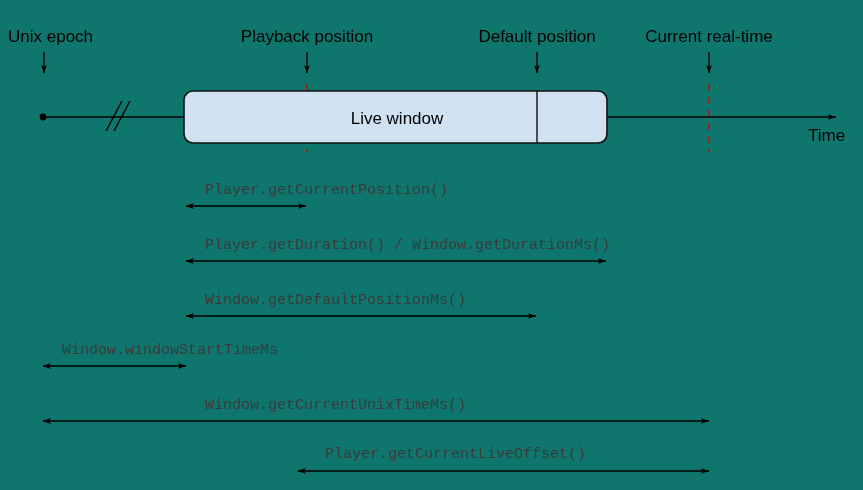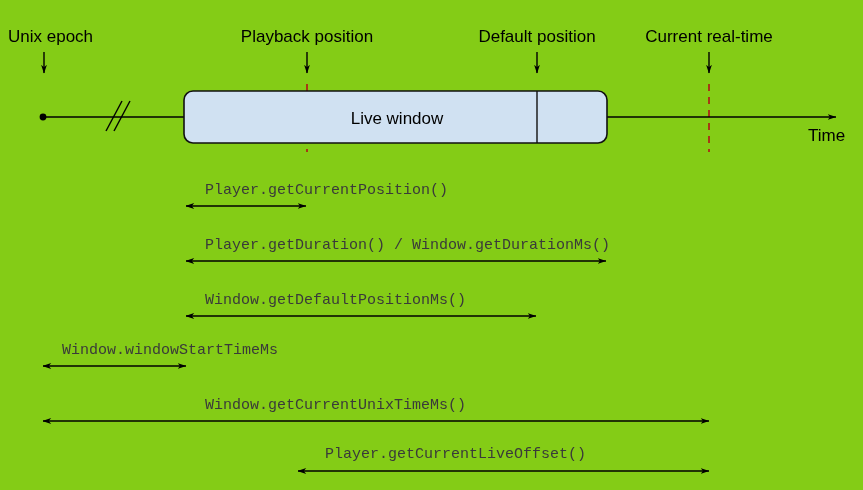--- a/index.html
+++ b/index.html
@@ -8,21 +8,21 @@
     background: #ffffff;
   }
   body {
     font-family: "Liberation Sans", sans-serif;
     color: #000000;
   }
   #diagram-root {
     position: relative;
     width: 863px;
     height: 490px;
-    background: #84cc16;
+    background: #0f766e;
     overflow: hidden;
   }
   #diagram-svg {
     position: absolute;
     top: 0;
     left: 0;
     width: 863px;
     height: 490px;
   }
   .marker-label {

